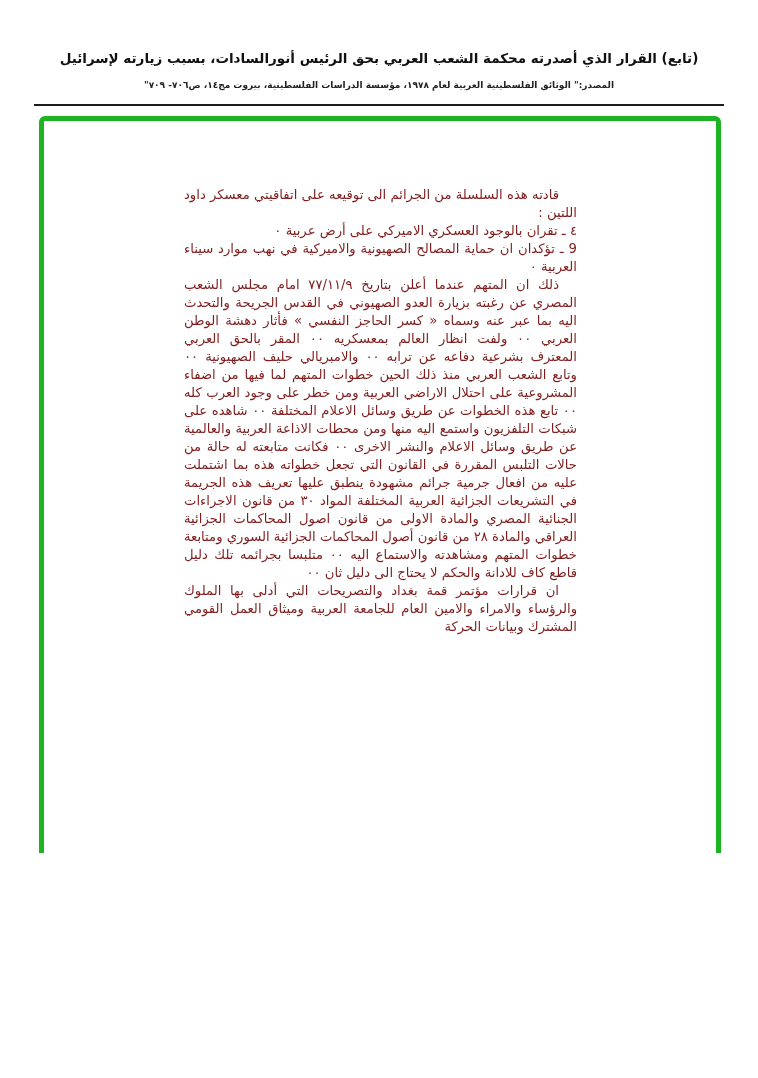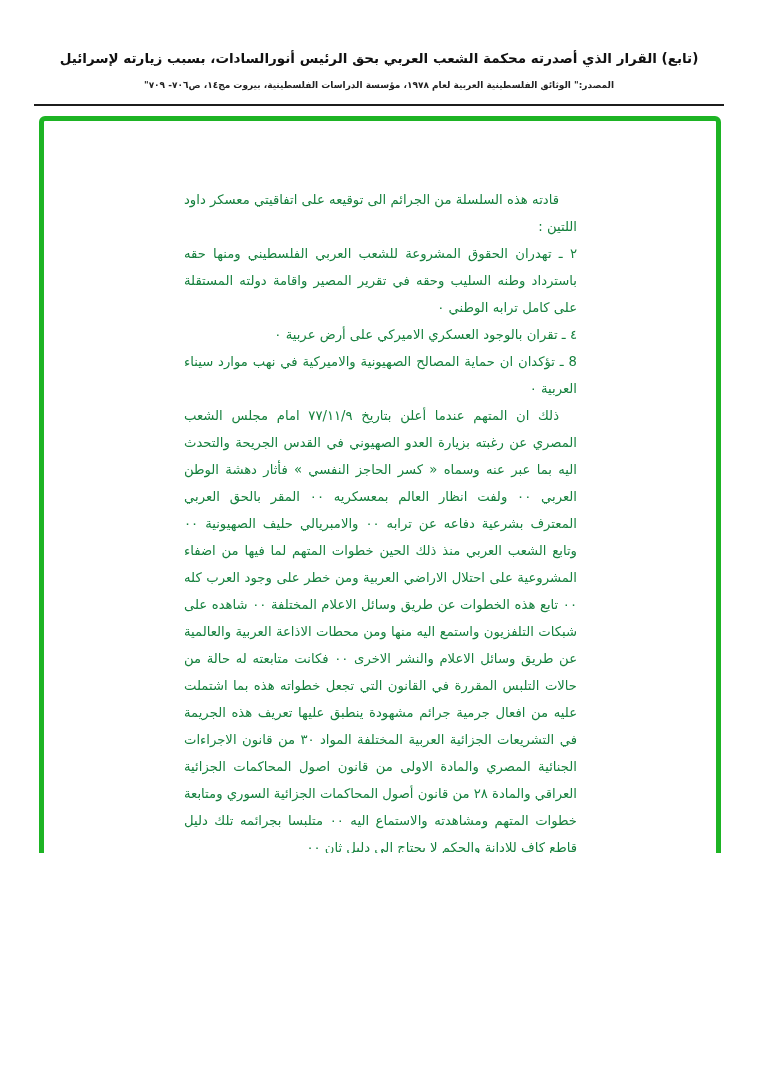--- a/index.html
+++ b/index.html
@@ -42,22 +42,22 @@
     border-radius:6px;
     background:#ffffff;
   }
   .body-text{
     position:absolute;
     top:186px;left:184px;
     width:393px;
     direction:rtl;
     text-align:justify;
     font-size:13.2px;
-    line-height:27px;
-    color:#15803d;
+    line-height:18px;
+    color:#7f1d1d;
   }
   .body-text p{
     margin:0;
     padding:0;
   }
   .body-text p.indent{
     text-indent:18px;
   }
   .page-number{
     position:absolute;
@@ -76,21 +76,21 @@
   <div class="doc-title">(تابع) القرار الذي أصدرته محكمة الشعب العربي بحق الرئيس أنورالسادات، بسبب زيارته لإسرائيل</div>
 
   <div class="source-line">المصدر:" الوثائق الفلسطينية العربية لعام ١٩٧٨، مؤسسة الدراسات الفلسطينية، بيروت مج١٤، ص٧٠٦- ٧٠٩"</div>
 
   <hr class="header-rule">
 
   <div class="green-frame"></div>
 
   <div class="body-text">
     <p class="indent">قادته هذه السلسلة من الجرائم الى توقيعه على اتفاقيتي معسكر داود اللتين :</p>
-    <p>٢ ـ تهدران الحقوق المشروعة للشعب العربي الفلسطيني ومنها حقه باسترداد وطنه السليب وحقه في تقرير المصير واقامة دولته المستقلة على كامل ترابه الوطني ٠</p>
     <p>٤ ـ تقران بالوجود العسكري الاميركي على أرض عربية ٠</p>
-    <p>8 ـ تؤكدان ان حماية المصالح الصهيونية والاميركية في نهب موارد سيناء العربية ٠</p>
+    <p>9 ـ تؤكدان ان حماية المصالح الصهيونية والاميركية في نهب موارد سيناء العربية ٠</p>
     <p class="indent">ذلك ان المتهم عندما أعلن بتاريخ ٧٧/١١/٩ امام مجلس الشعب المصري عن رغبته بزيارة العدو الصهيوني في القدس الجريحة والتحدث اليه بما عبر عنه وسماه « كسر الحاجز النفسي » فأثار دهشة الوطن العربي ٠٠ ولفت انظار العالم بمعسكريه ٠٠ المقر بالحق العربي المعترف بشرعية دفاعه عن ترابه ٠٠ والامبريالي حليف الصهيونية ٠٠ وتابع الشعب العربي منذ ذلك الحين خطوات المتهم لما فيها من اضفاء المشروعية على احتلال الاراضي العربية ومن خطر على وجود العرب كله ٠٠ تابع هذه الخطوات عن طريق وسائل الاعلام المختلفة ٠٠ شاهده على شبكات التلفزيون واستمع اليه منها ومن محطات الاذاعة العربية والعالمية عن طريق وسائل الاعلام والنشر الاخرى ٠٠ فكانت متابعته له حالة من حالات التلبس المقررة في القانون التي تجعل خطواته هذه بما اشتملت عليه من افعال جرمية جرائم مشهودة ينطبق عليها تعريف هذه الجريمة في التشريعات الجزائية العربية المختلفة المواد ٣٠ من قانون الاجراءات الجنائية المصري والمادة الاولى من قانون اصول المحاكمات الجزائية العراقي والمادة ٢٨ من قانون أصول المحاكمات الجزائية السوري ومتابعة خطوات المتهم ومشاهدته والاستماع اليه ٠٠ متلبسا بجرائمه تلك دليل قاطع كاف للادانة والحكم لا يحتاج الى دليل ثان ٠٠</p>
+    <p class="indent">ان قرارات مؤتمر قمة بغداد والتصريحات التي أدلى بها الملوك والرؤساء والامراء والامين العام للجامعة العربية وميثاق العمل القومي المشترك وبيانات الحركة</p>
   </div>
 
   <div class="page-number">٥</div>
 
 </div>
 
 </body></html>

